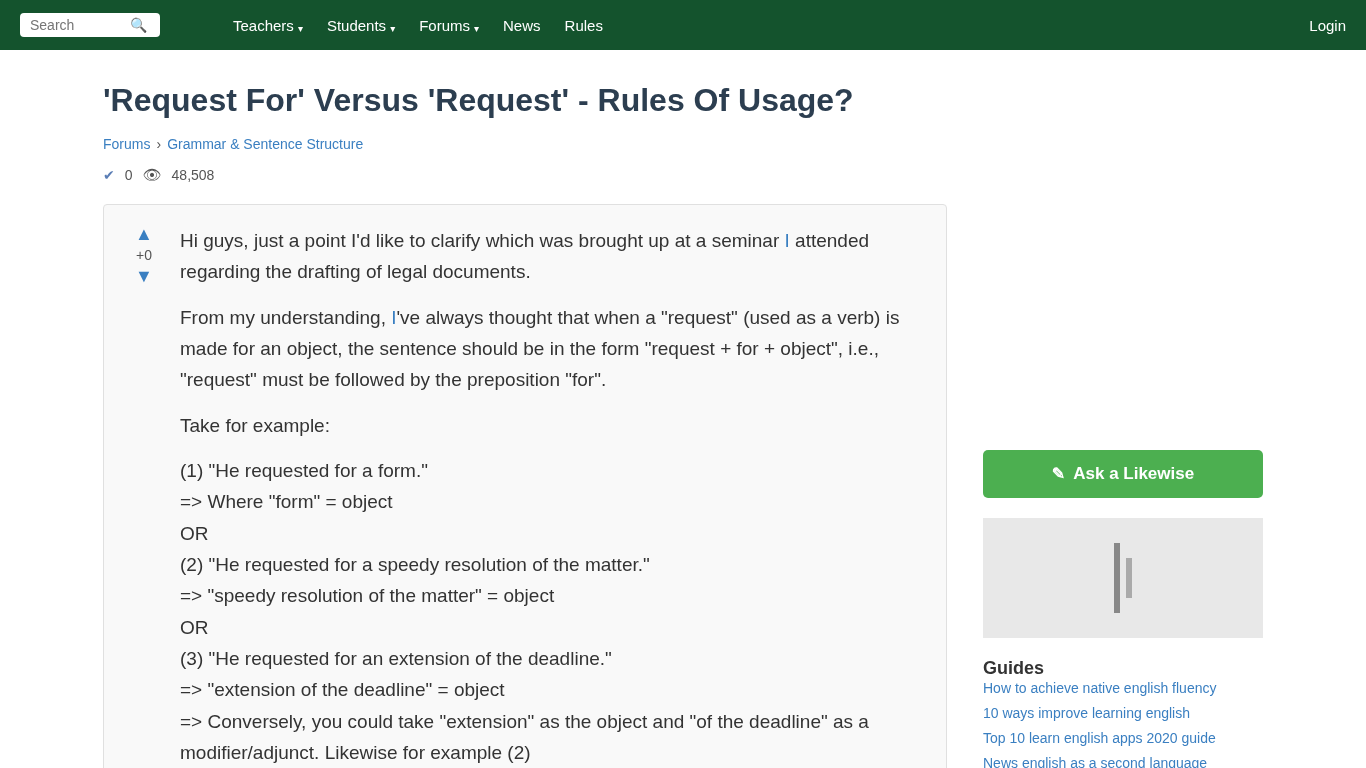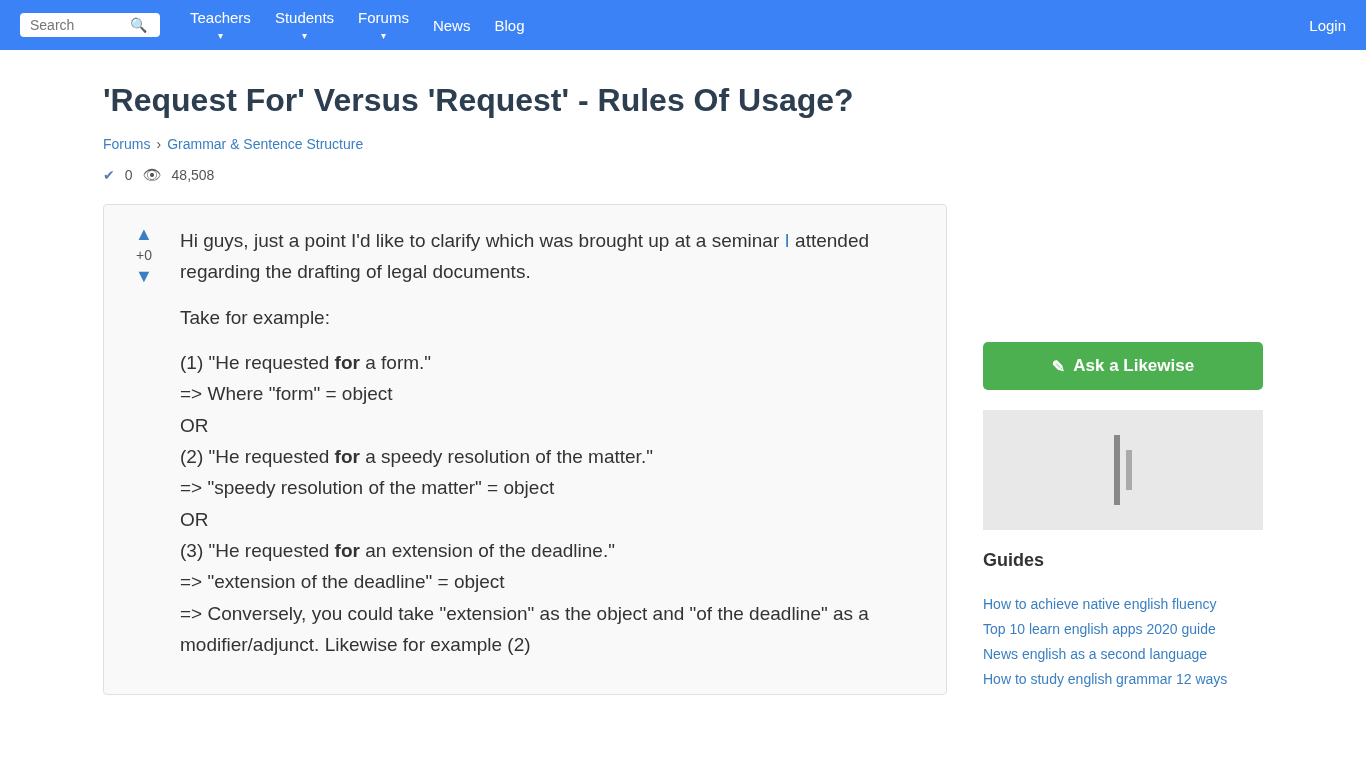--- a/index.html
+++ b/index.html
@@ -1,24 +1,25 @@
 <!DOCTYPE html>
 <html><head>
   <meta charset="utf-8">
   <style>
     * { margin: 0; padding: 0; box-sizing: border-box; }
     body { font-family: Arial, sans-serif; font-size: 15px; color: #333; background: #fff; }
 
     
     nav {
-      background: #3b82f6;
+      background: #14532d;
       display: flex;
       align-items: center;
       padding: 0 20px;
       height: 50px;
+      gap: 43px;
     }
     .nav-search {
       display: flex;
       align-items: center;
       background: #fff;
       border-radius: 4px;
       padding: 4px 10px;
       margin-right: 30px;
       flex: 0 0 140px;
     }
@@ -38,23 +39,22 @@
       align-items: center;
       gap: 24px;
       flex: 1;
     }
     .nav-links a {
       color: #fff;
       text-decoration: none;
       font-size: 15px;
       font-weight: 500;
       display: flex;
-      align-items: center;
+      align-items: flex-end;
       gap: 4px;
-      flex-direction: column;
     }
     .nav-links a .arrow {
       font-size: 10px;
     }
     .nav-login {
       color: #fff;
       font-size: 15px;
       font-weight: 500;
       cursor: pointer;
       margin-left: auto;
@@ -142,21 +142,21 @@
     .post-body {
       flex: 1;
       font-size: 19px;
       color: #333;
       line-height: 1.65;
     }
     .post-body p {
       margin-bottom: 14px;
     }
     .post-body strong {
-      font-weight: bold;
+      font-weight: normal;
     }
     .post-body .blue-text {
       color: #3a7fc1;
     }
 
     
     .sidebar {
       flex: 0 0 280px;
       max-width: 280px;
     }
@@ -197,21 +197,21 @@
     .ad-bar2 {
       width: 6px;
       height: 40px;
       background: #aaa;
       margin: 0 3px;
     }
     .guides-section h3 {
       font-size: 18px;
       color: #333;
       font-weight: bold;
-      margin-bottom: 24px;
+      margin-bottom: 0;
     }
     .guides-section ul {
       list-style: none;
       padding: 0;
     }
     .guides-section ul li {
       margin-bottom: 8px;
     }
     .guides-section ul li a {
       color: #3a7fc1;
@@ -237,21 +237,21 @@
       <span class="arrow">▾</span>
     </a>
     <a href="#">
       <span>Forums</span>
       <span class="arrow">▾</span>
     </a>
     <a href="#">
       <span>News</span>
     </a>
     <a href="#">
-      <span>Blog</span>
+      <span>Rules</span>
     </a>
   </div>
   <div class="nav-login">Login</div>
 </nav>
 
 <div class="page-wrapper">
 
   <div class="main-content">
     <h1 class="page-title">'Request For' Versus 'Request' - Rules Of Usage?</h1>
 
@@ -269,20 +269,21 @@
     </div>
 
     <div class="post-area">
       <div class="vote-column">
         <button class="vote-btn">▲</button>
         <div class="vote-count">+0</div>
         <button class="vote-btn">▼</button>
       </div>
       <div class="post-body">
         <p>Hi guys, just a point I'd like to clarify which was brought up at a seminar <span class="blue-text">I</span> attended regarding the drafting of legal documents.</p>
+        <p>From my understanding, <span class="blue-text">I</span>'ve always thought that when a "request" (used as a verb) is made for an object, the sentence should be in the form "request + for + object", i.e., "request" must be followed by the preposition "for".</p>
         <p>Take for example:</p>
         <p>
           (1) "He requested <strong>for</strong> a form."<br>
           =&gt; Where "form" = object<br>
           OR<br>
           (2) "He requested <strong>for</strong> a speedy resolution of the matter."<br>
           =&gt; "speedy resolution of the matter" = object<br>
           OR<br>
           (3) "He requested <strong>for</strong> an extension of the deadline."<br>
           =&gt; "extension of the deadline" = object<br>
@@ -300,19 +301,20 @@
 
     <div class="ad-placeholder">
       <div class="ad-bar"></div>
       <div class="ad-bar2"></div>
     </div>
 
     <div class="guides-section">
       <h3>Guides</h3>
       <ul>
         <li><a href="#">How to achieve native english fluency</a></li>
+        <li><a href="#">10 ways improve learning english</a></li>
         <li><a href="#">Top 10 learn english apps 2020 guide</a></li>
         <li><a href="#">News english as a second language</a></li>
         <li><a href="#">How to study english grammar 12 ways</a></li>
       </ul>
     </div>
   </div>
 </div>
 
 </body></html>

